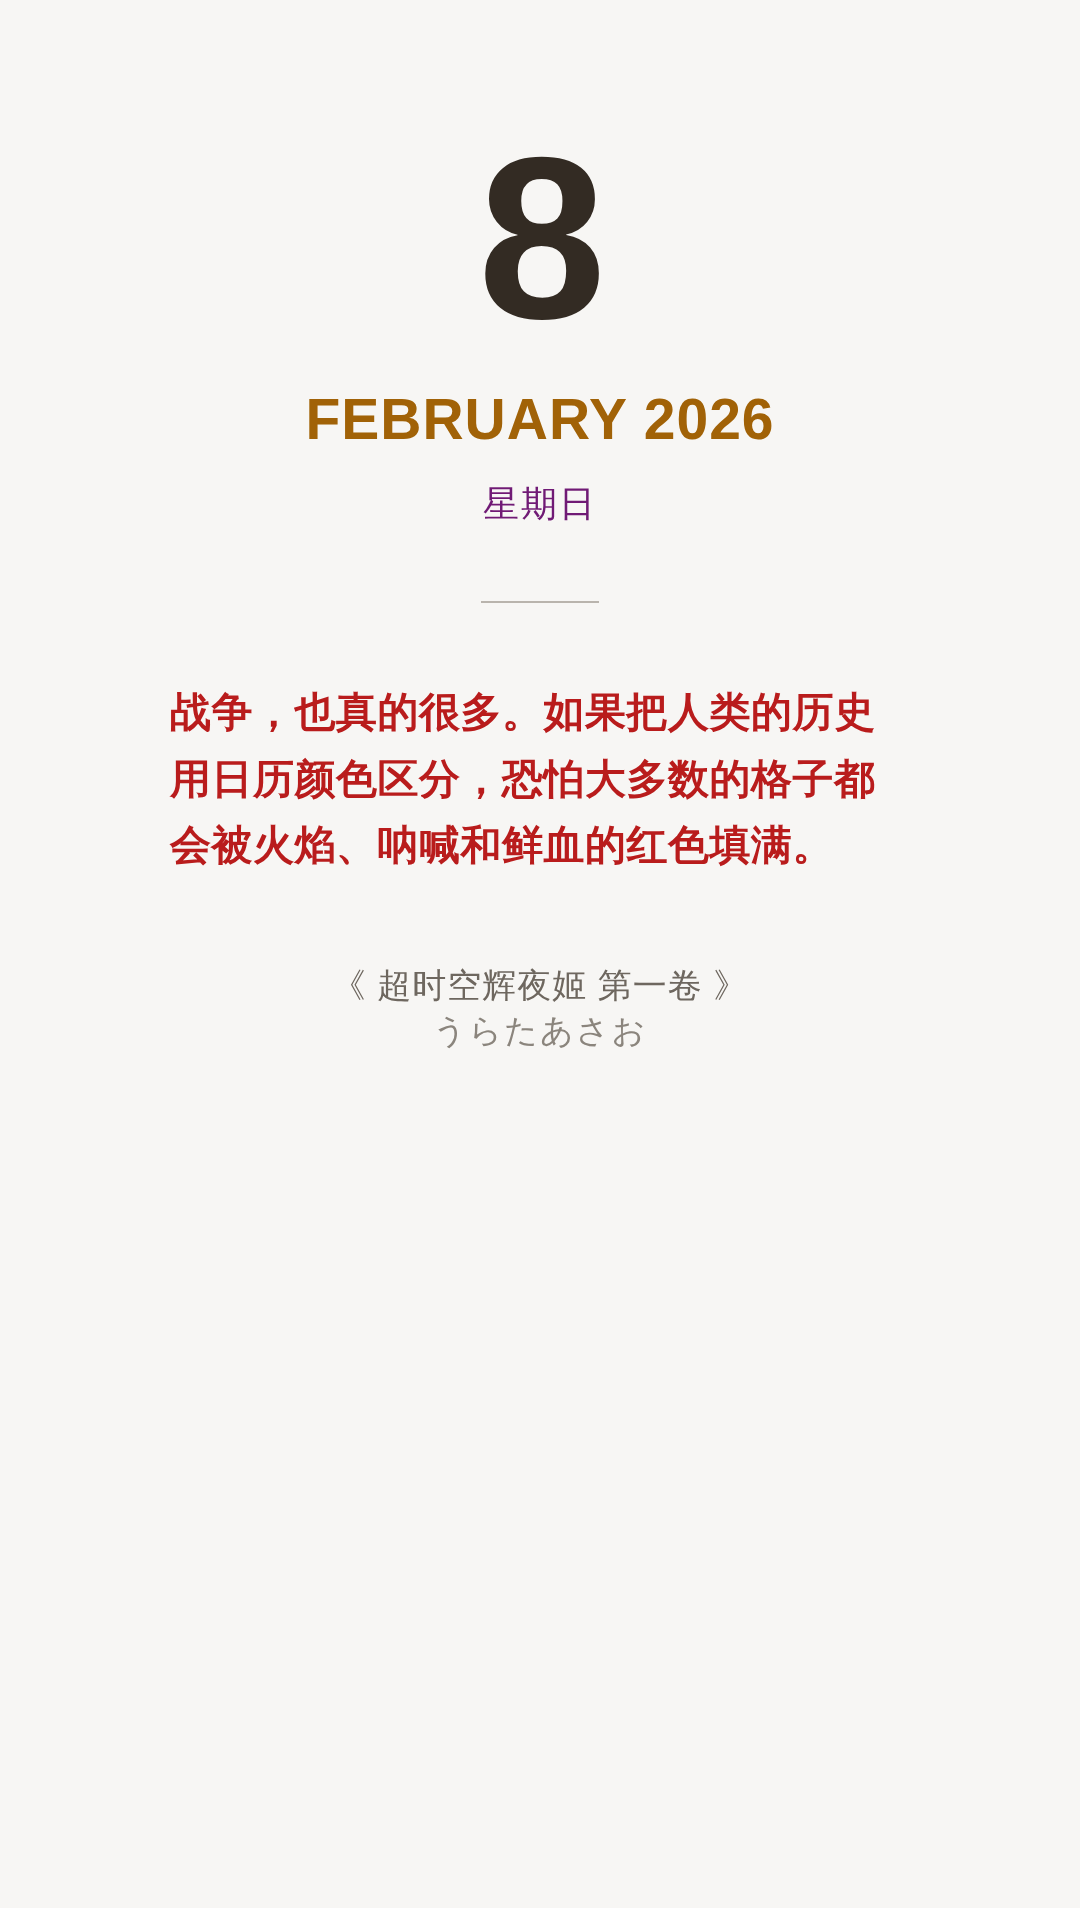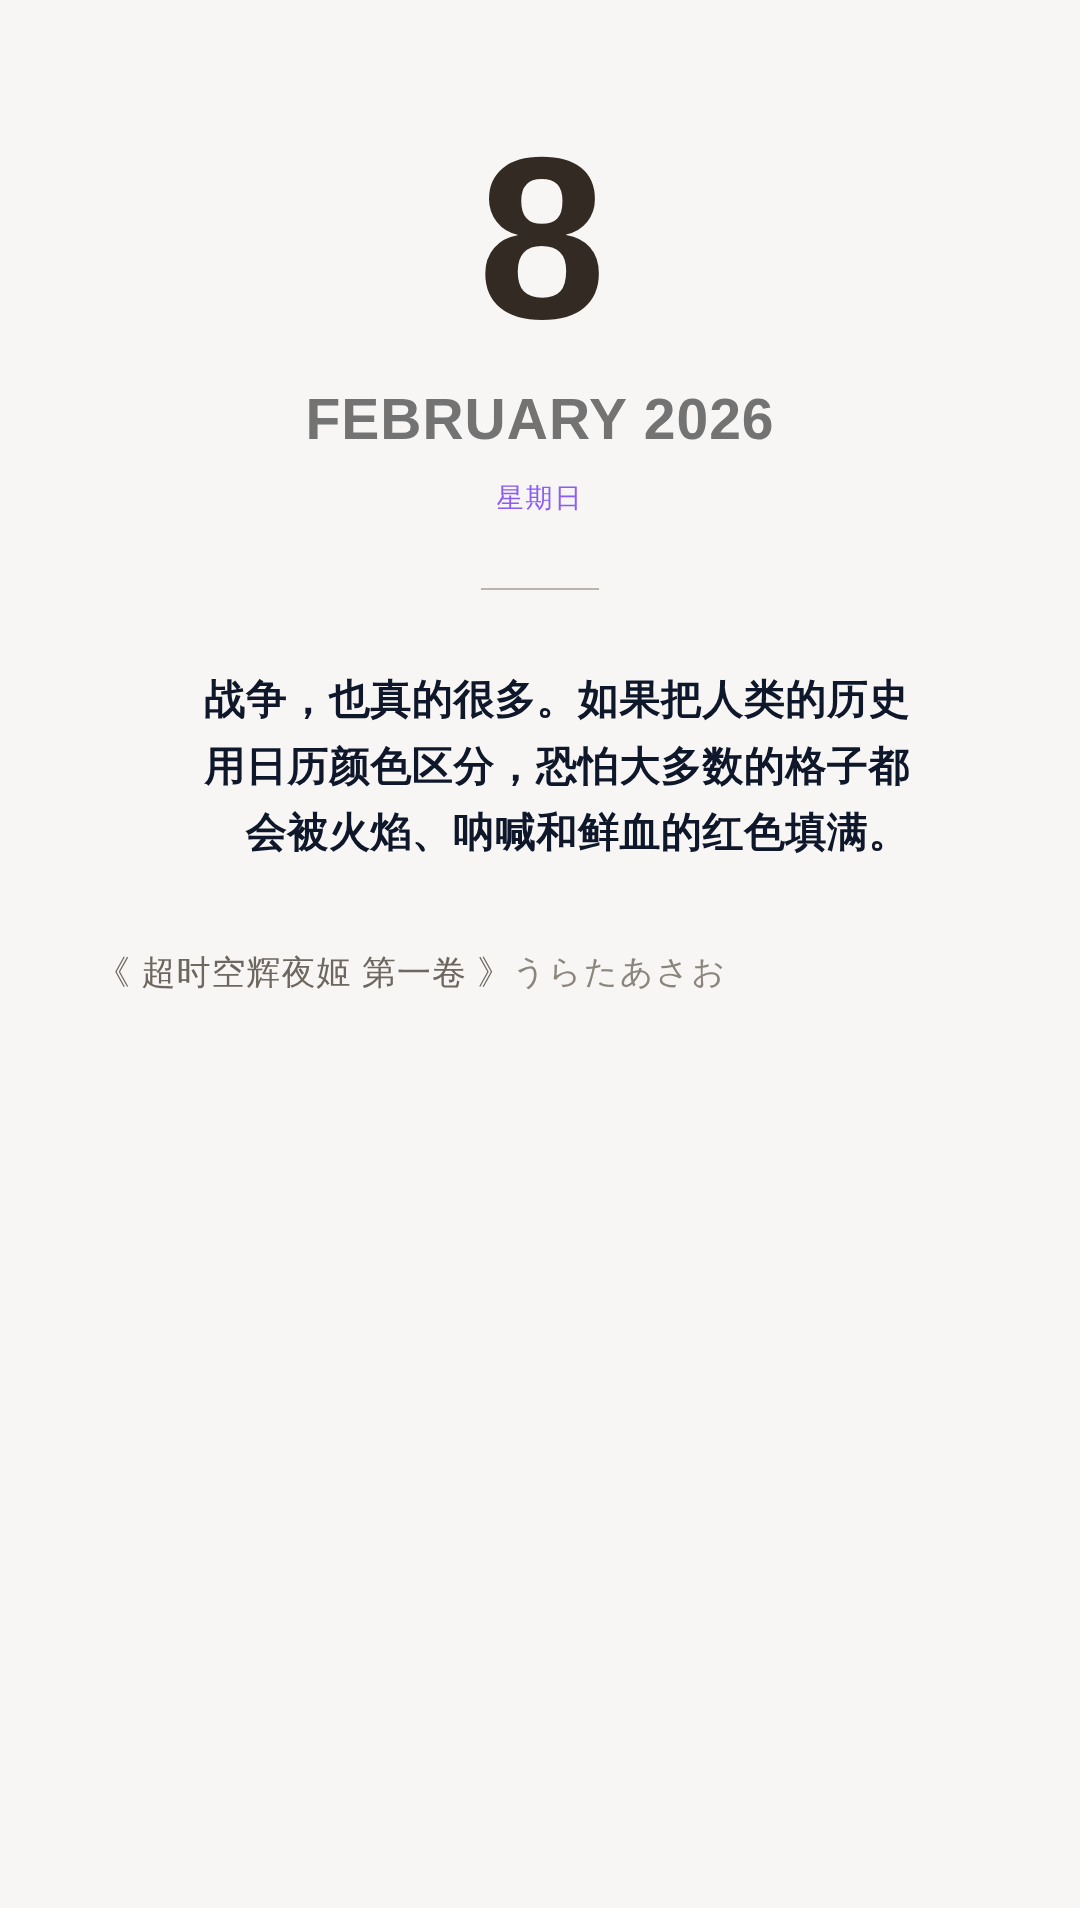--- a/index.html
+++ b/index.html
@@ -31,60 +31,60 @@
     font-weight: 700;
     letter-spacing: -4px;
     color: #332b23;
     font-family: "Liberation Sans", sans-serif;
   }
   .month-year {
     margin-top: 46px;
     font-size: 57px;
     font-weight: 700;
     letter-spacing: 1px;
-    color: #737373;
+    color: #a16207;
     text-transform: uppercase;
   }
   .weekday {
     margin-top: 28px;
-    font-size: 27px;
+    font-size: 36px;
     font-weight: 400;
-    color: #8b5cf6;
+    color: #701a75;
     letter-spacing: 2px;
     font-family: Liberation Mono, monospace;
   }
   .divider {
     margin-top: 72px;
     width: 118px;
     height: 2px;
     background: #b9b4ad;
   }
   .body-text {
     margin-top: 76px;
     width: 100%;
     max-width: 740px;
     align-self: center;
   }
   .paragraph {
     font-size: 41px;
     line-height: 1.62;
     font-weight: 700;
-    color: #0f172a;
+    color: #b91c1c;
     letter-spacing: 0.5px;
     margin: 0 0 40px 0;
-    text-align: right;
+    text-align: left;
   }
   .paragraph:last-child {
     margin-bottom: 0;
   }
   .attribution {
     margin-top: 84px;
     width: 100%;
     display: flex;
-    flex-direction: row;
+    flex-direction: column;
     align-items: center;
   }
   .source-title {
     font-size: 34px;
     color: #6e675f;
     letter-spacing: 1px;
     font-weight: 400;
   }
   .author {
     font-size: 33px;

